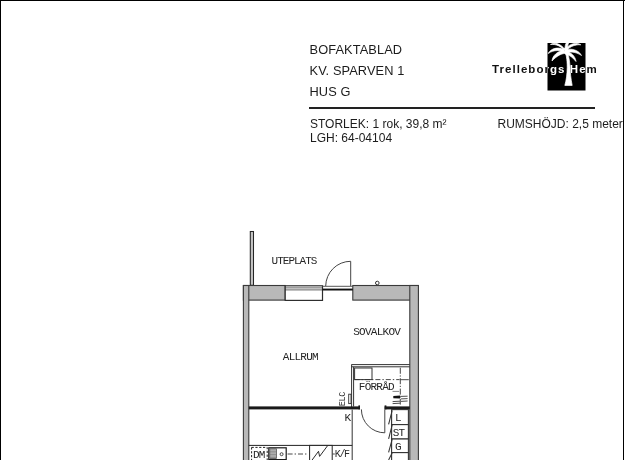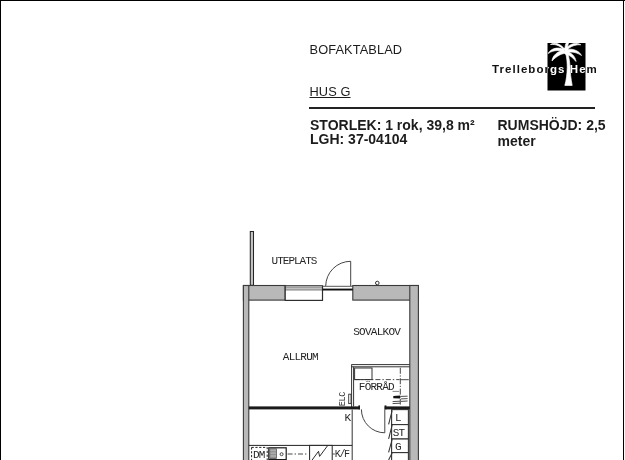--- a/index.html
+++ b/index.html
@@ -1,35 +1,36 @@
 <!DOCTYPE html>
 <html><head>
 <meta charset="utf-8">
 <style>
   html,body{margin:0;padding:0;}
   body{width:625px;height:460px;background:#fff;position:relative;overflow:hidden;
        font-family:"Liberation Sans",sans-serif;}
   .abs{position:absolute;}
   .hdr{font-size:12.8px;color:#1c1c1c;letter-spacing:0.1px;}
-  .inf{font-size:14px;color:#1c1c1c;font-weight:bold;}
+  .inf{font-size:12px;color:#1c1c1c;}
 </style>
 </head>
 <body>
 <div id="wrap" style="position:absolute;left:0;top:0;width:625px;height:436px;will-change:transform;">
 
 <div class="abs" style="left:0;top:0;width:625px;height:1px;background:#000;"></div>
 
 <div class="abs" style="left:0;top:0;width:1px;height:460px;background:#000;"></div>
 
 <div class="abs" style="left:623px;top:0;width:1px;height:460px;background:#000;"></div>
 
 <div class="abs hdr" style="left:309.5px;top:42px;">BOFAKTABLAD</div>
 
+<div class="abs hdr" style="left:309.5px;top:62.6px;">KV. SPARVEN 1</div>
 
-<div class="abs hdr" style="left:309.5px;top:83.6px;text-decoration:underline;">HUS G</div>
+<div class="abs hdr" style="left:309.5px;top:83.6px;">HUS G</div>
 
 <svg class="abs" style="left:455px;top:35px;" width="170" height="65" viewBox="0 0 170 65">
   <defs>
     <clipPath id="boxclip">
           <rect x="92.5" y="8" width="38" height="47.5"></rect>
         </clipPath>
   </defs>
   <rect x="92.5" y="8" width="38" height="47.5" fill="#000"></rect>
 
   <g fill="#fff" stroke="#fff" stroke-width="0.7" stroke-linejoin="round" clip-path="url(#boxclip)">
@@ -45,21 +46,21 @@
 
   <text x="37" y="37.5" font-family="Liberation Sans,sans-serif" font-weight="bold" font-size="11.5" letter-spacing="1.05" fill="#111">Trelleborgs Hem</text>
 
   <text x="37" y="37.5" font-family="Liberation Sans,sans-serif" font-weight="bold" font-size="11.5" letter-spacing="1.05" fill="#fff" clip-path="url(#boxclip)">Trelleborgs Hem</text>
 </svg>
 
 <div class="abs" style="left:309px;top:107.2px;width:286px;height:1.4px;background:#222;"></div>
 
 <div class="abs inf" style="left:310px;top:116.6px;">STORLEK: 1 rok, 39,8 m²</div>
 
-<div class="abs inf" style="left:310px;top:131.2px;">LGH: 37-04104</div>
+<div class="abs inf" style="left:310px;top:131.2px;">LGH: 64-04104</div>
 
 <div class="abs inf" style="left:465.5px;top:116.6px;padding-left:32px;">RUMSHÖJD: 2,5 meter</div>
 
 
 <svg class="abs" style="left:0;top:0;" width="625" height="460" viewBox="0 0 625 460" font-family="Liberation Mono,monospace" fill="none">
 
   <rect x="250.3" y="231.5" width="3.2" height="53.8" fill="#c4c4c4" stroke="#252525" stroke-width="1.05"></rect>
 
   <text x="271.6" y="263.8" font-size="11" letter-spacing="-1.0" fill="#262626">UTEPLATS</text>
 

